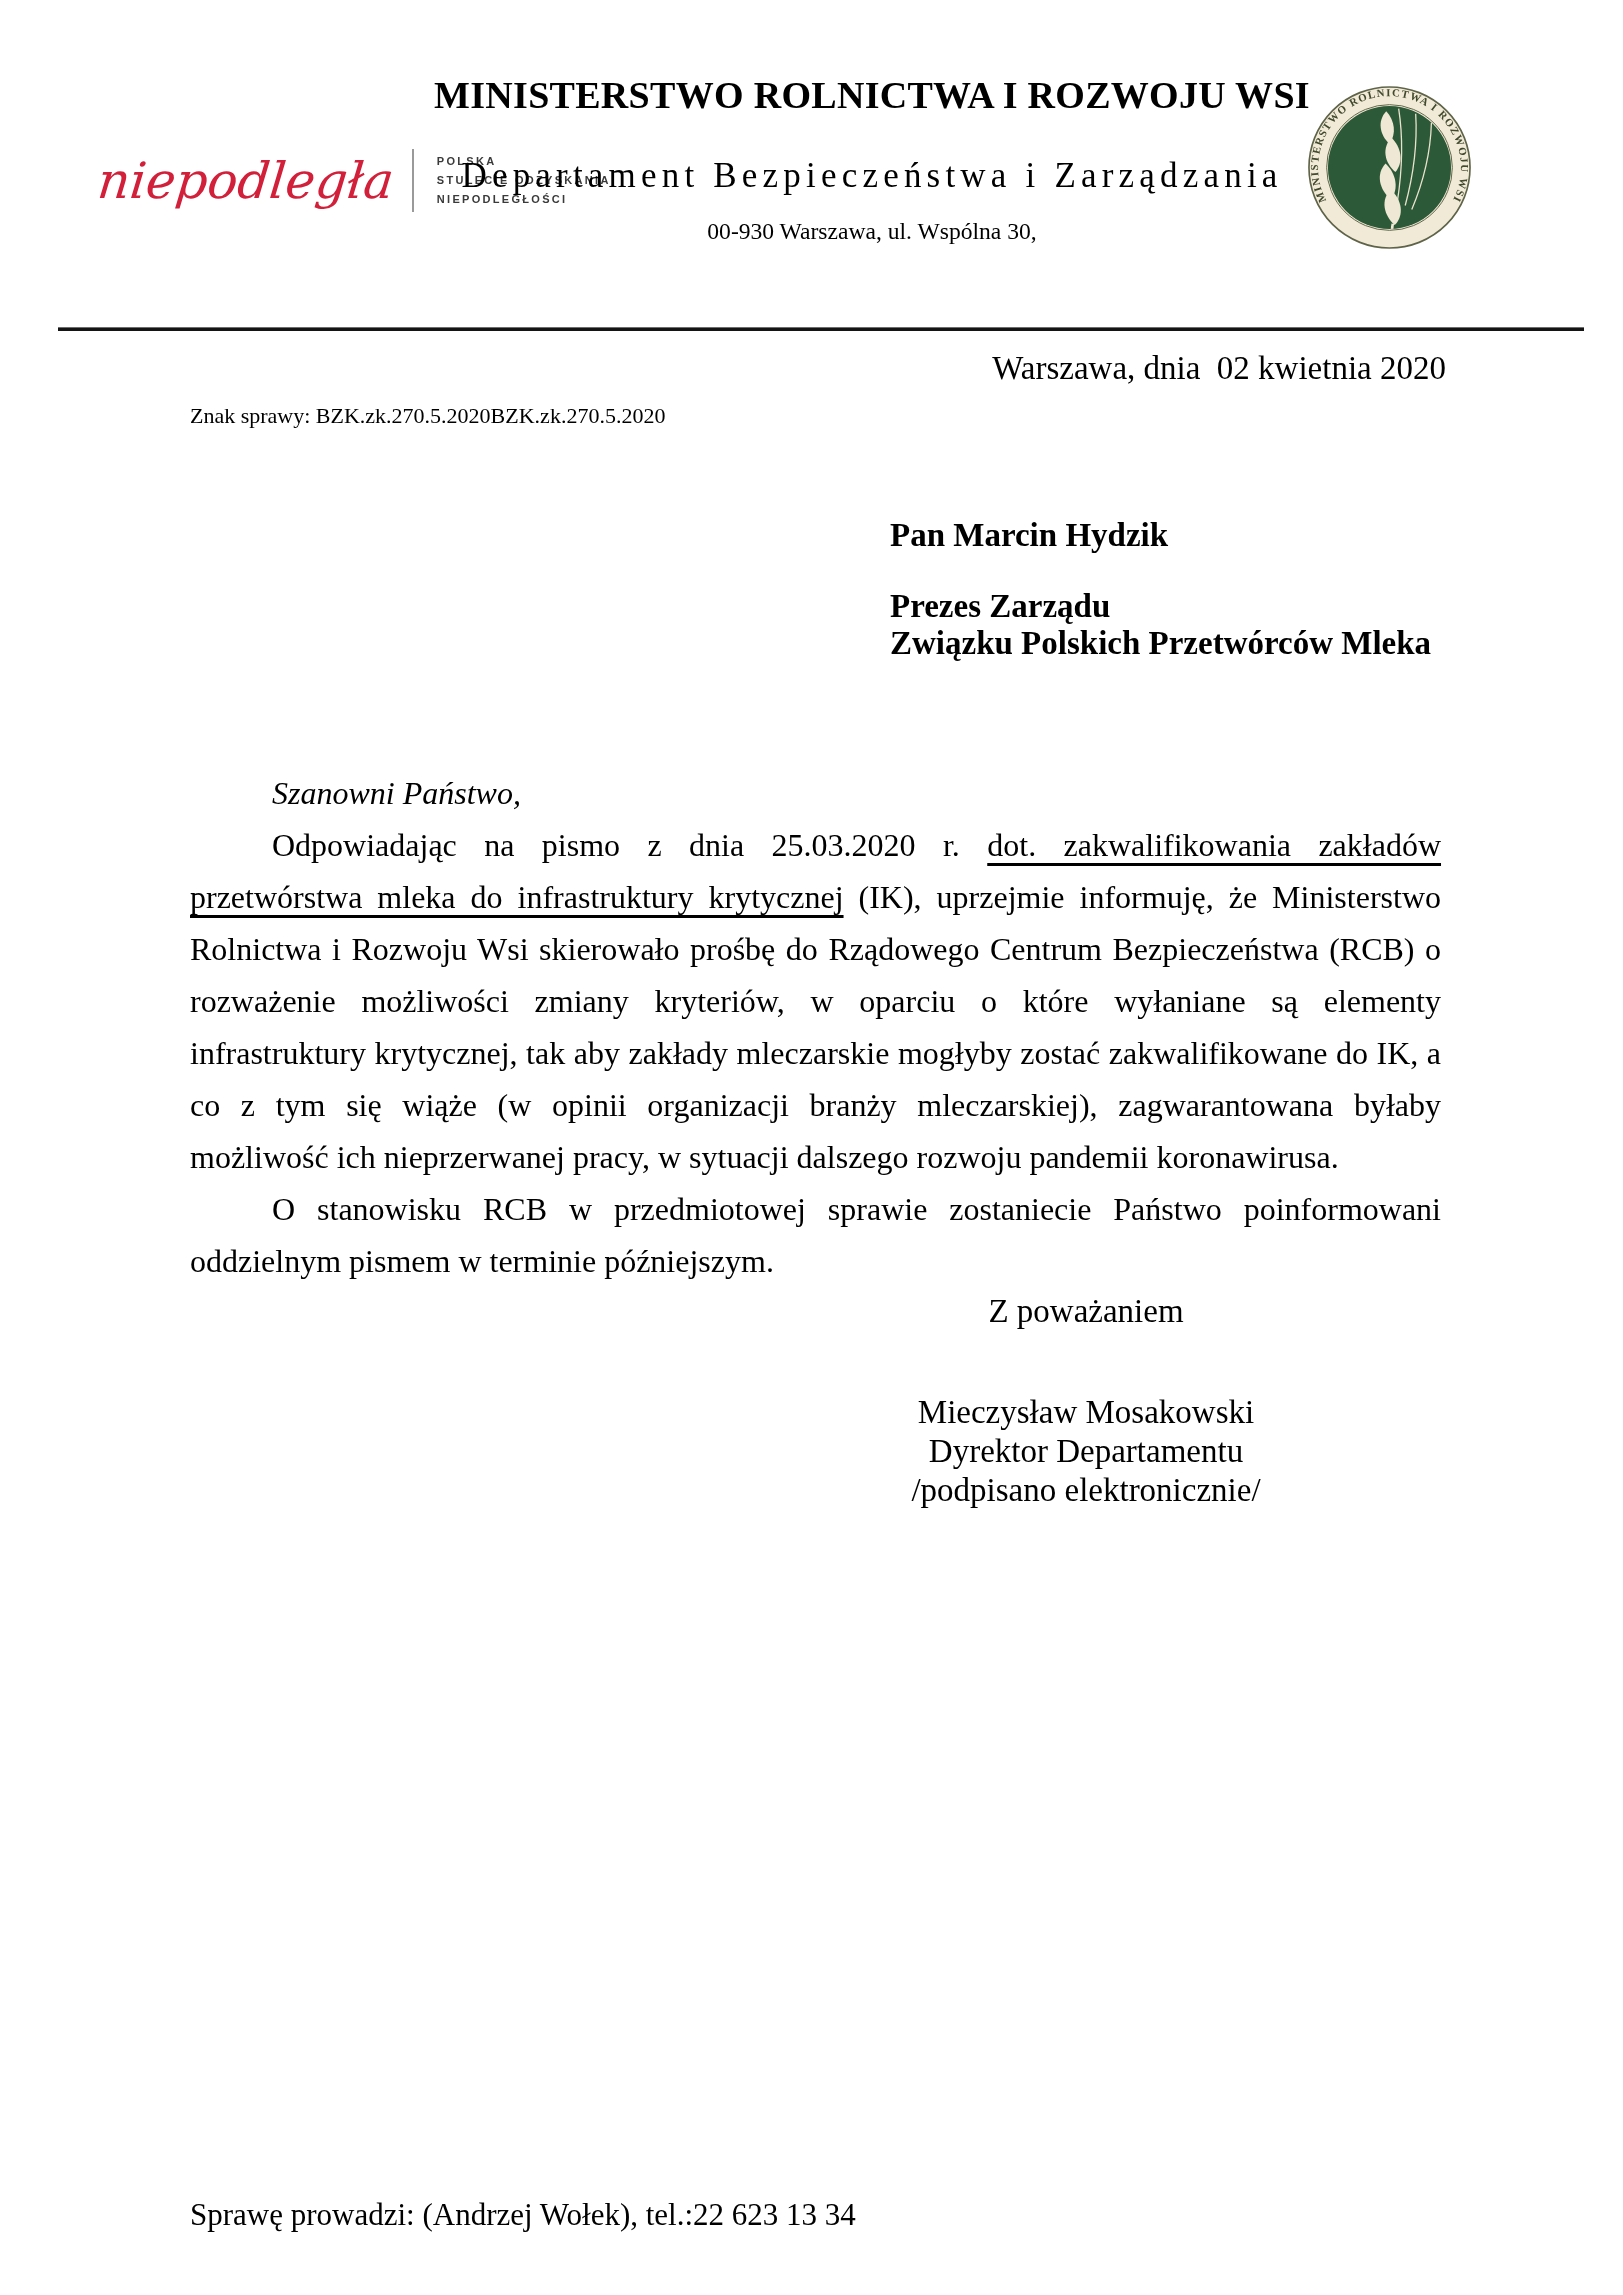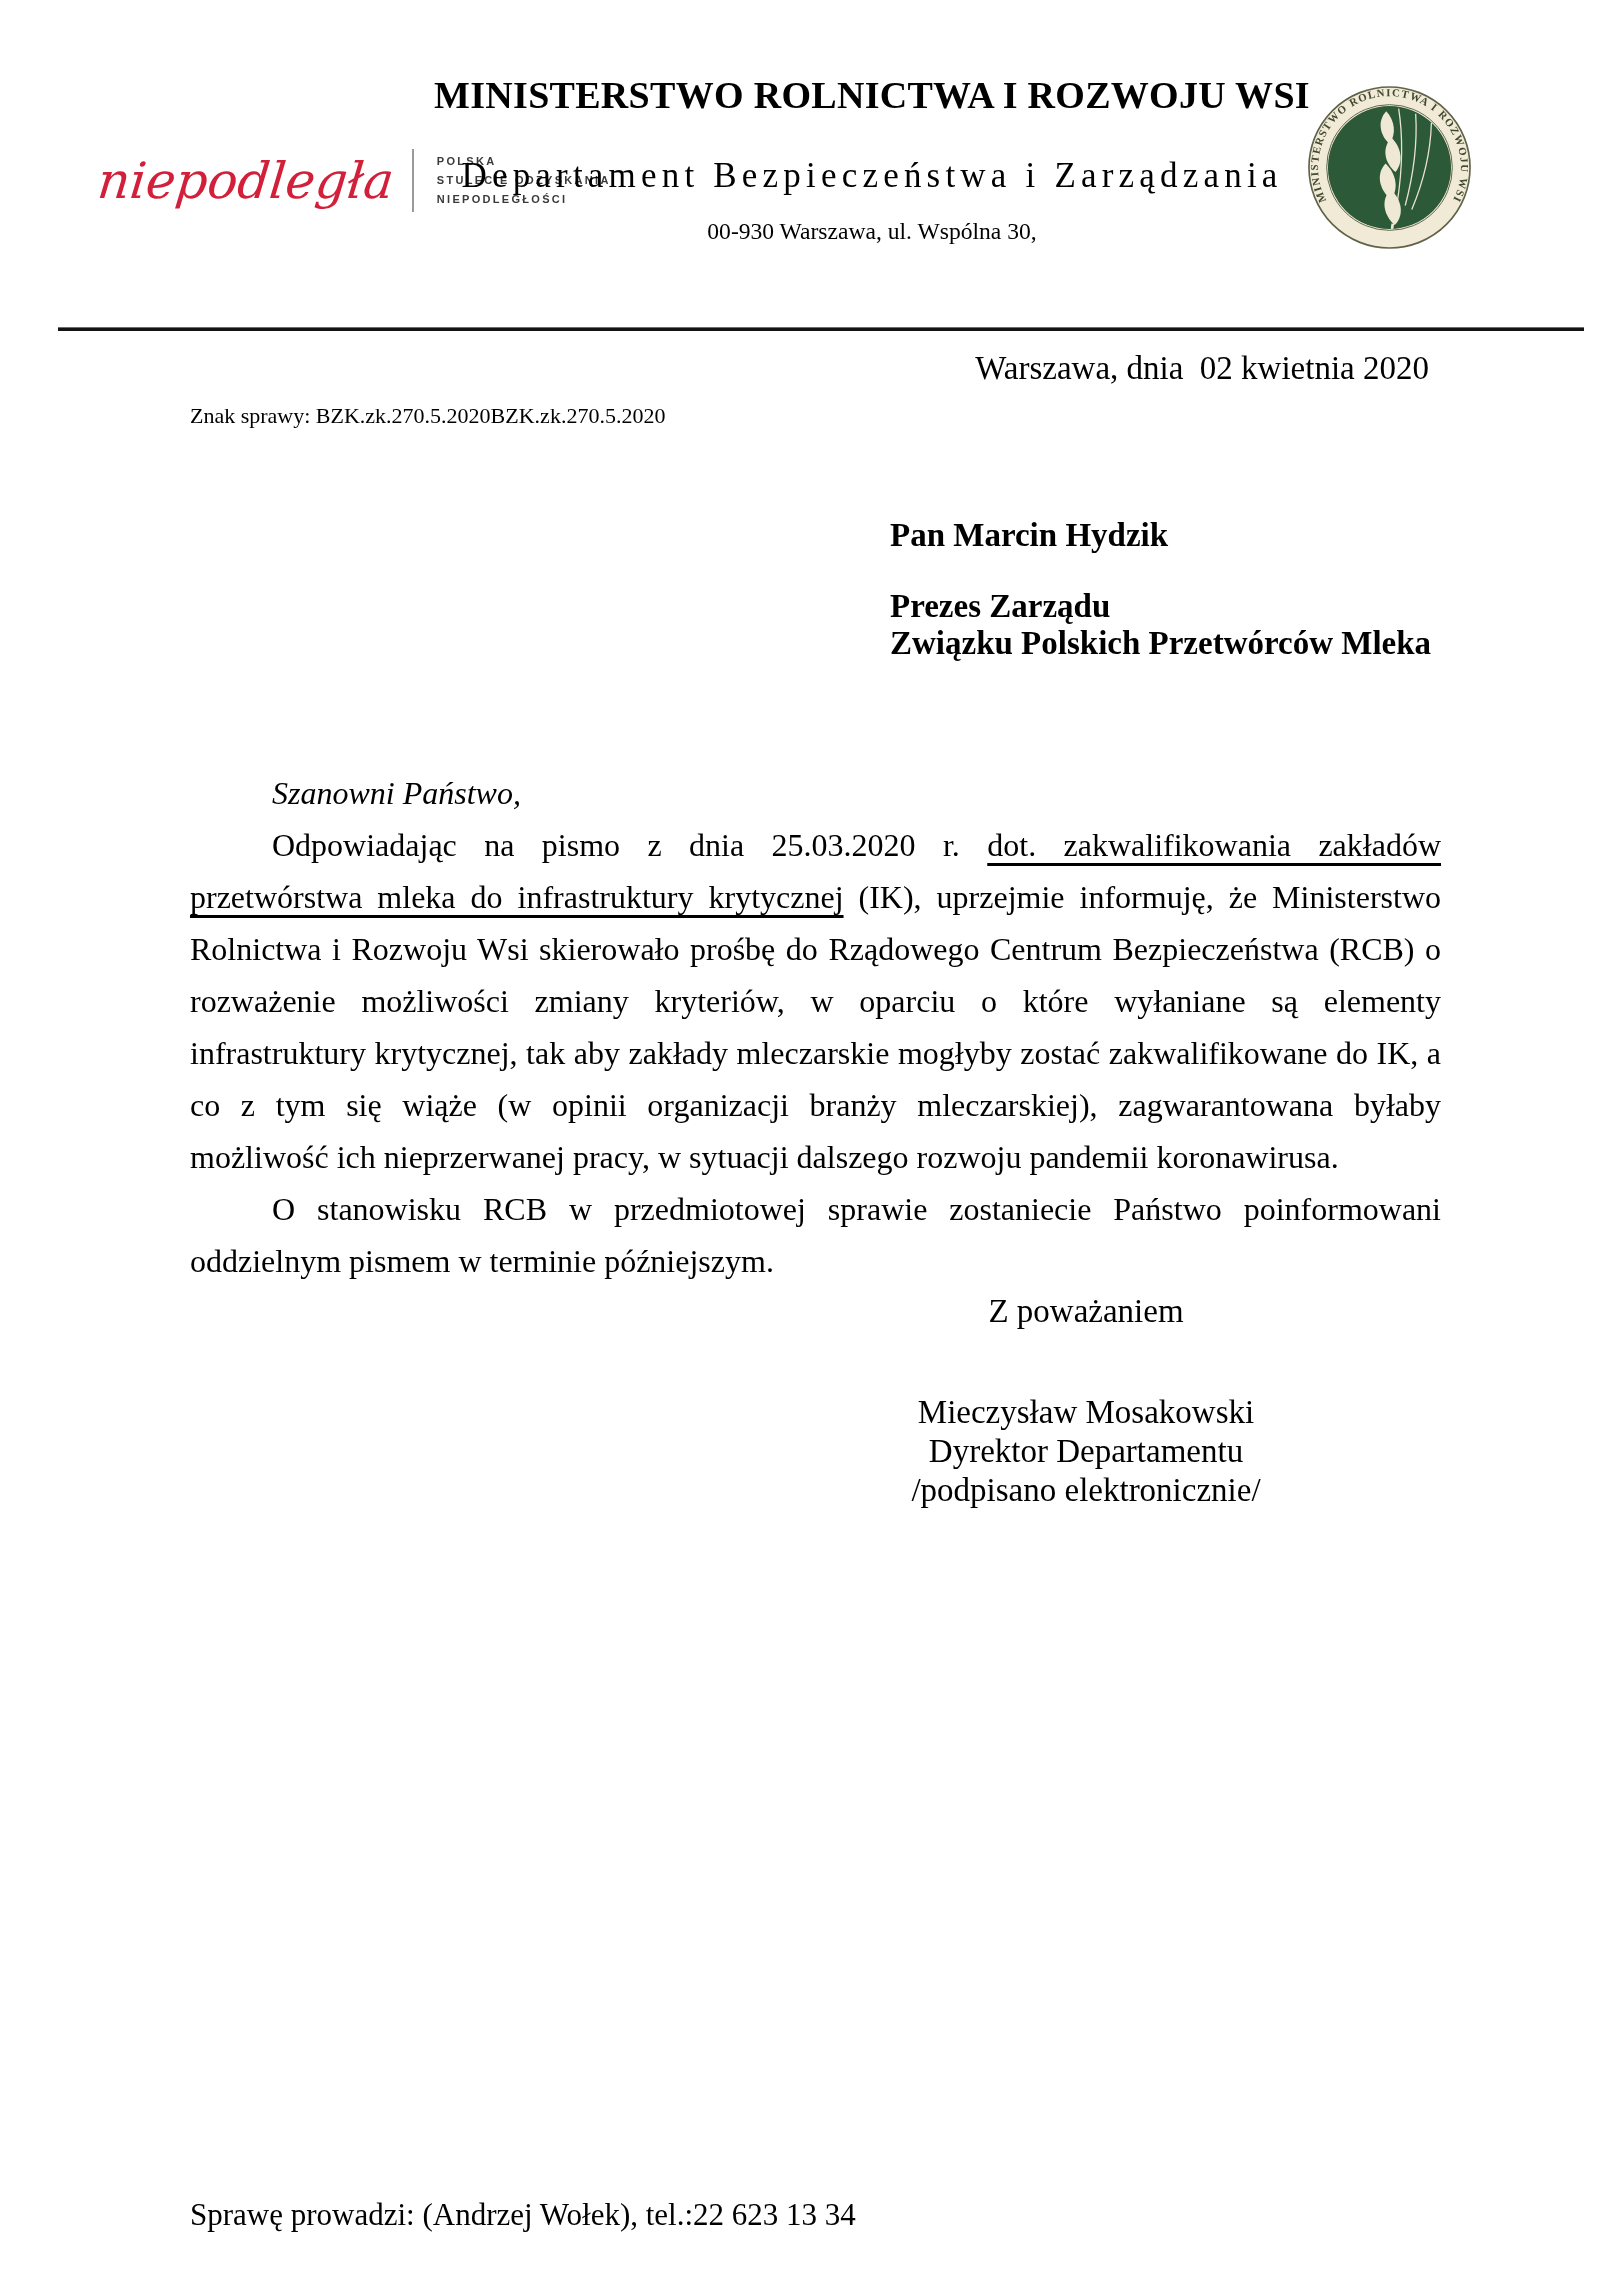--- a/index.html
+++ b/index.html
@@ -74,21 +74,21 @@
   .rule {
     position: absolute;
     left: 58px; top: 327px;
     width: 1526px; height: 3.9px;
     background: linear-gradient(#6d6d6d 0 1.3px, #141414 1.3px 3.9px);
   }
 
   
   .date-line {
     position: absolute;
-    top: 350px; right: 194px;
+    top: 350px; right: 177px;
     font-size: 33px;
     white-space: pre;
   }
   .case-line {
     position: absolute;
     top: 403px; left: 190px;
     font-size: 22px;
   }
 
   

